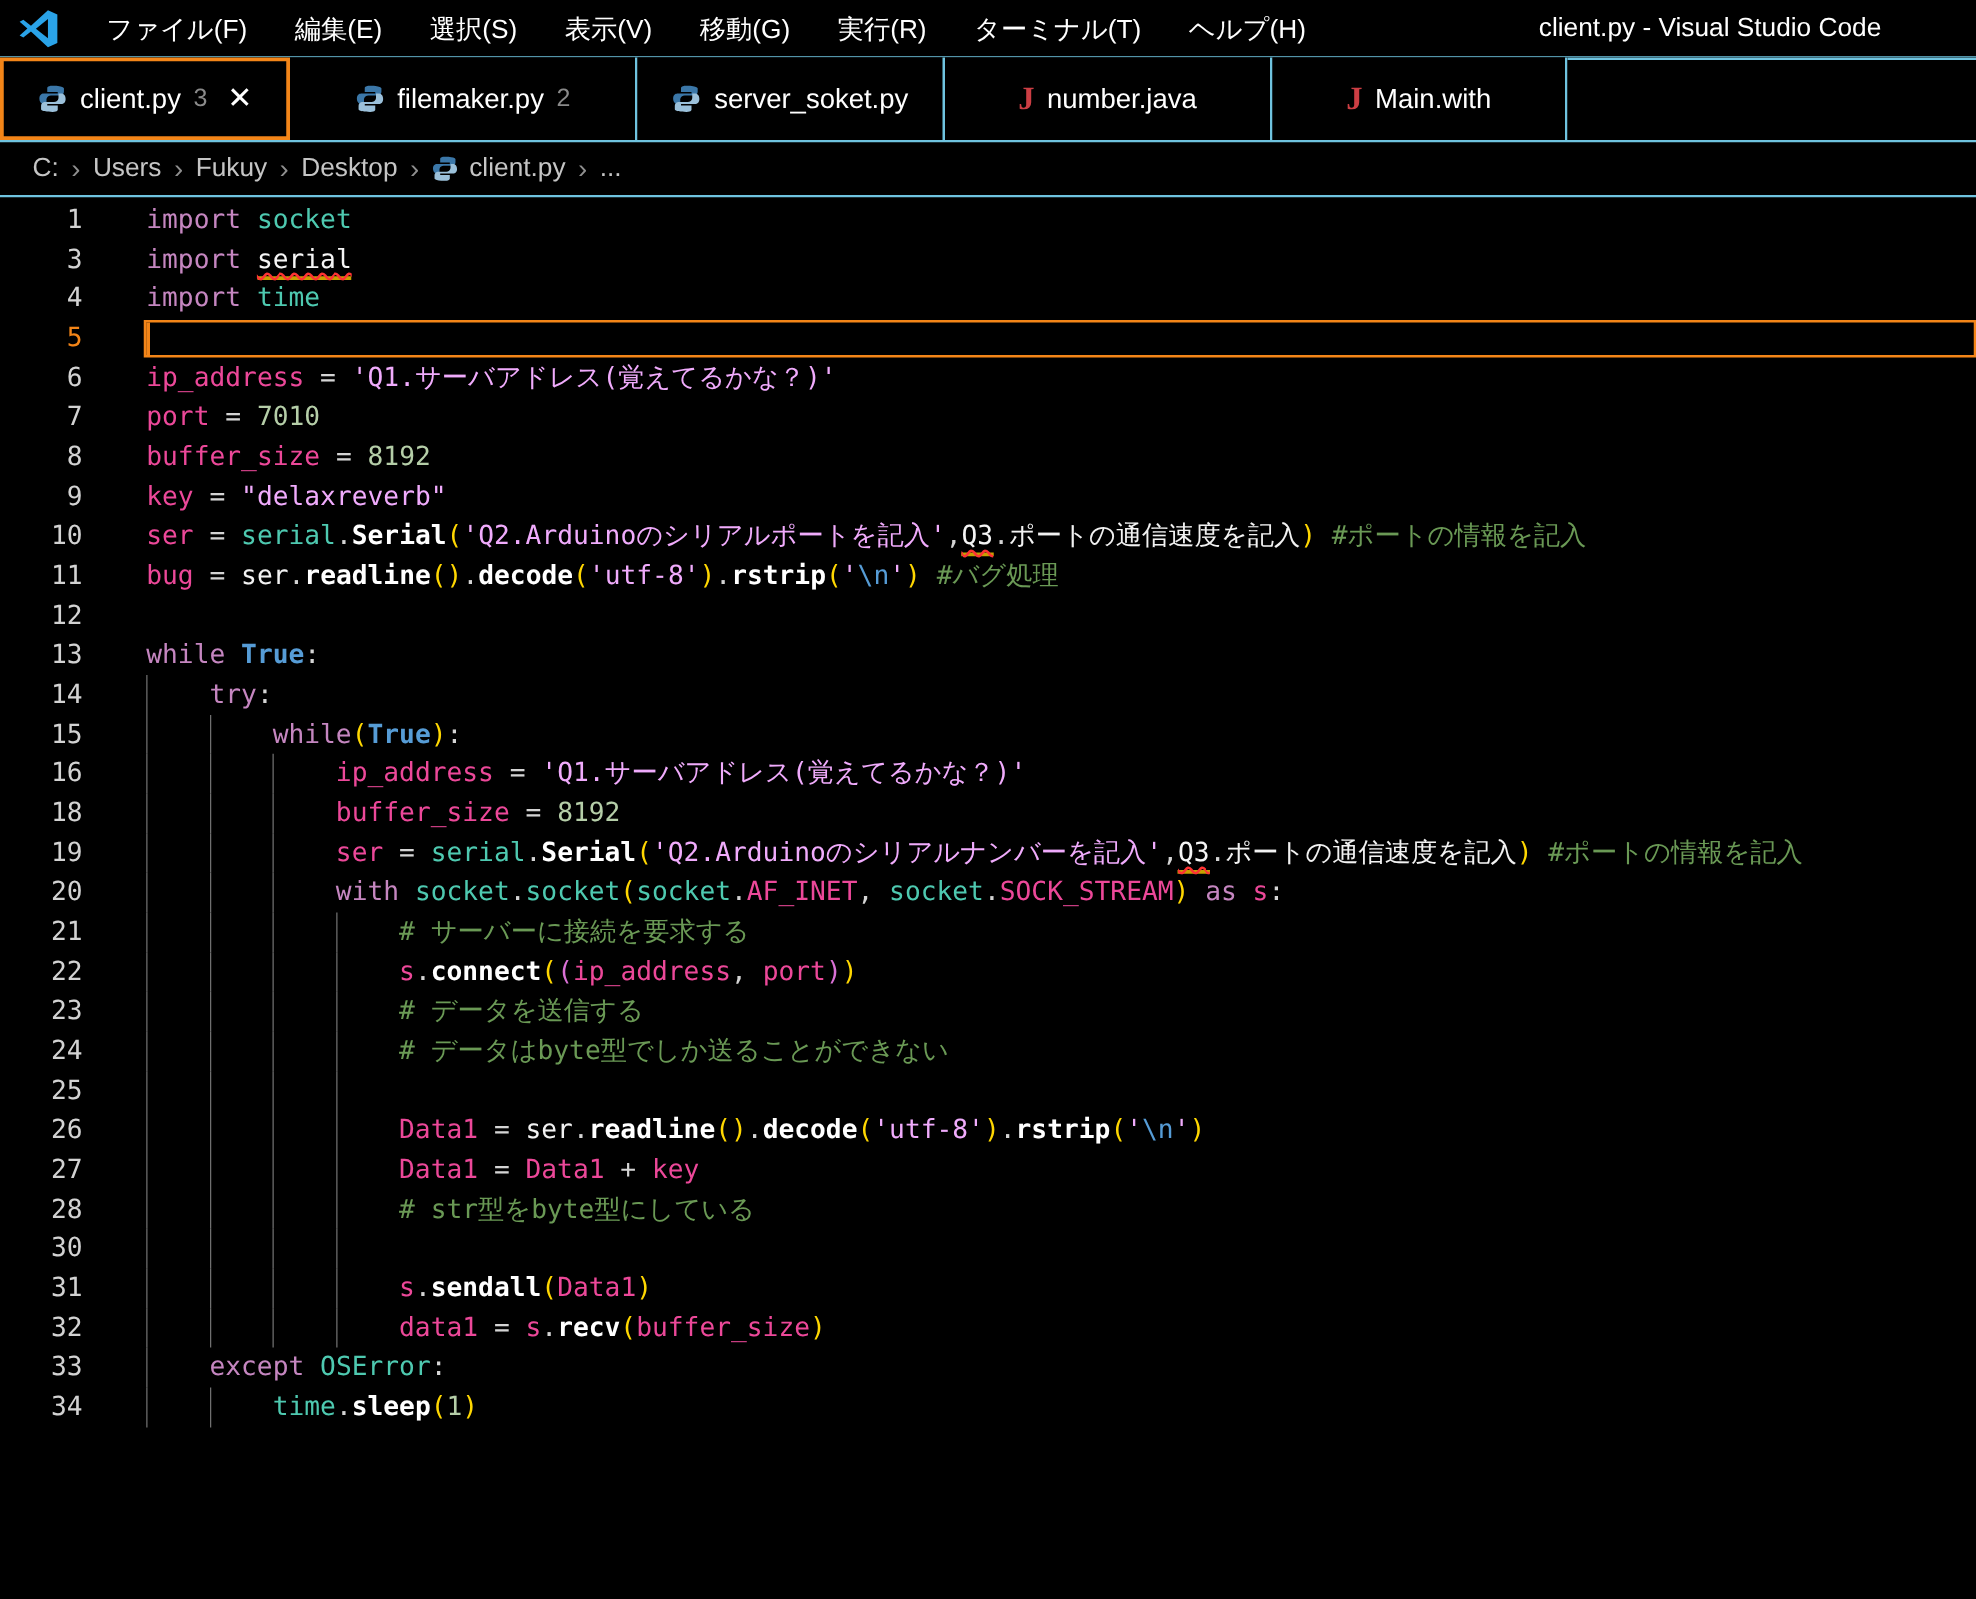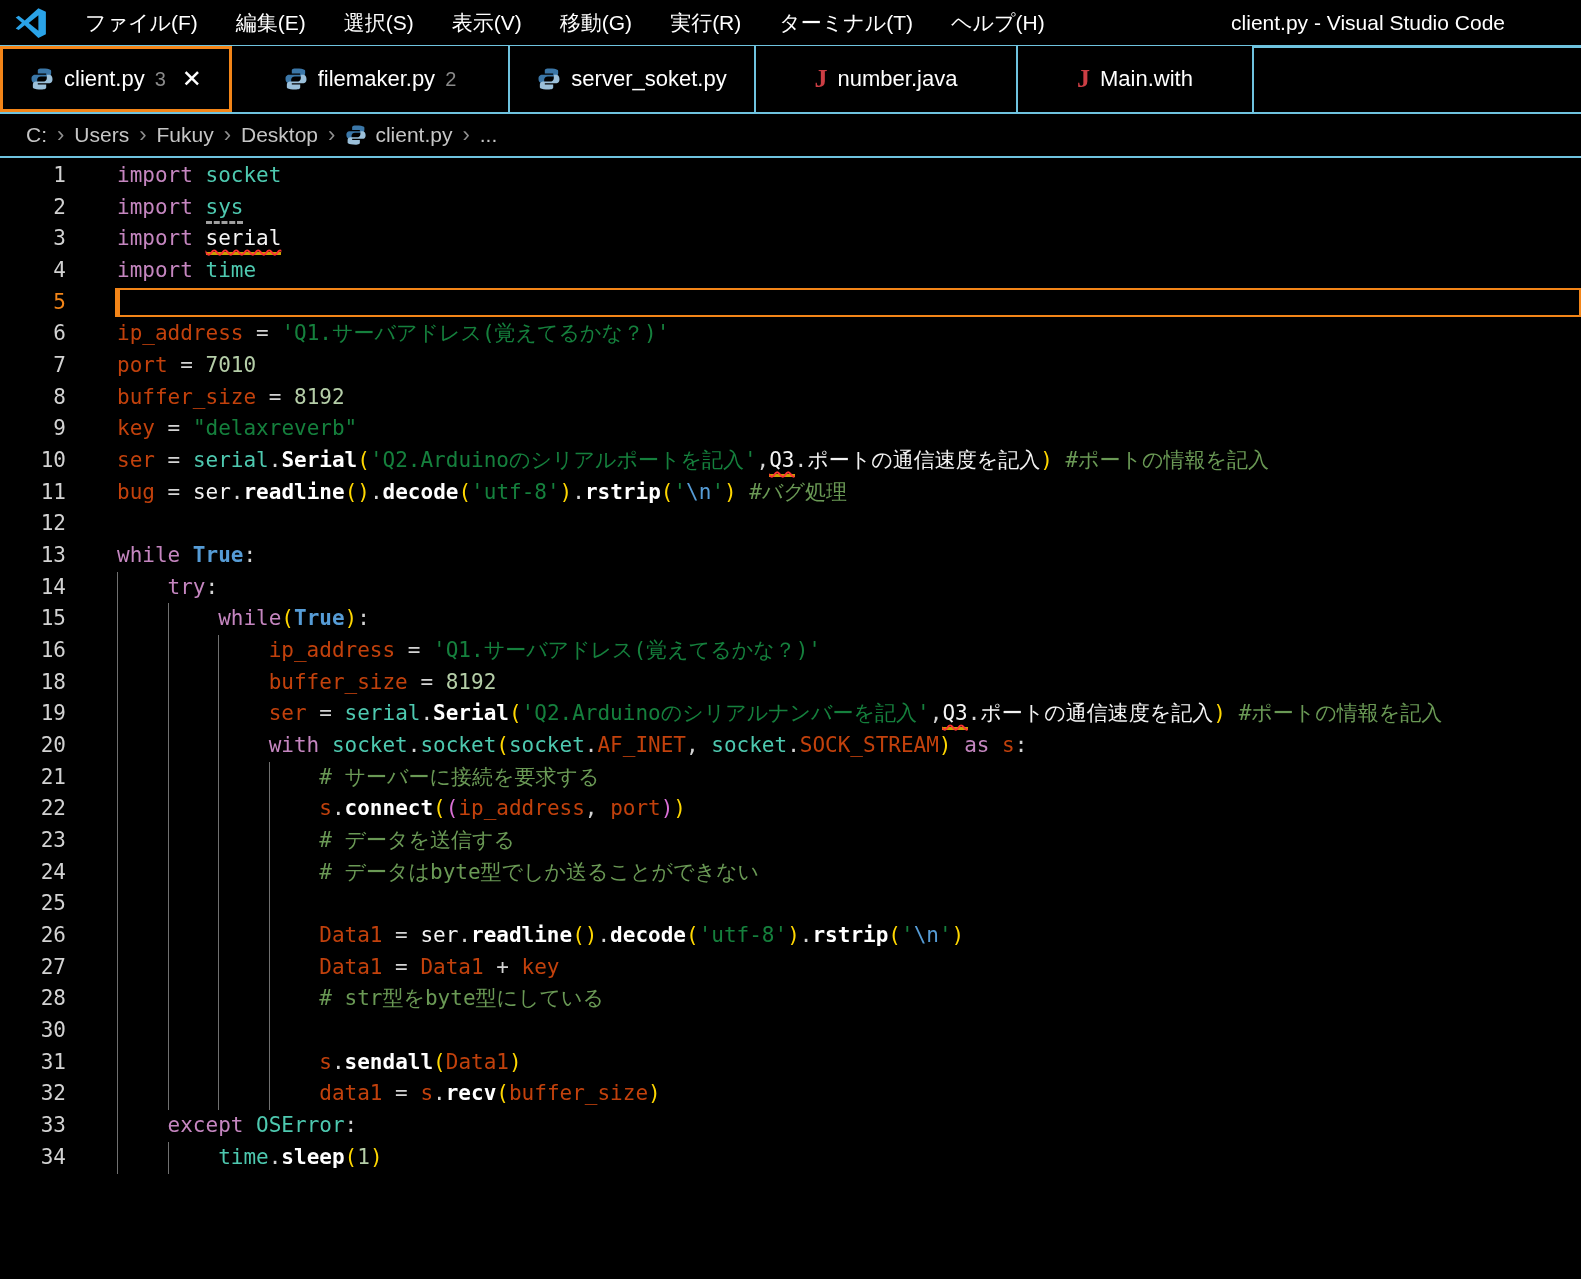--- a/index.html
+++ b/index.html
@@ -43,23 +43,23 @@
   .guide { display:inline-block; width:4ch; height:31.68px; vertical-align:top;
            border-left:1px solid #707070; }
   .cursor-box { position:absolute; left:115px; right:0; top:1px; bottom:1px;
                 border:2px solid #F38518; pointer-events:none; }
   .caret { position:absolute; left:117px; top:3px; bottom:3px; width:3px; background:#F38518; }
 
   
   .tk-kw    { color:#C586C0; }
   .tk-mod   { color:#4EC9B0; }
   .tk-fn    { color:#ffffff; font-weight:bold; }
-  .tk-var   { color:#c2410c; }
+  .tk-var   { color:#ec4899; }
   .tk-num   { color:#B5CEA8; }
-  .tk-str   { color:#15803d;margin-top:16px; }
+  .tk-str   { color:#f0abfc;margin-top:16px; }
   .tk-esc   { color:#569CD6; }
   .tk-cmt   { color:#6A9955; }
   .tk-p1    { color:#FFD700; }
   .tk-p2    { color:#DA70D6; }
   .tk-op    { color:#d4d4d4; }
   .tk-plain { color:#f2f2f2; }
   .tk-const { color:#569CD6;font-weight:bold; }
   .tk-err   { color:#f5f5f5; padding-bottom:2px; border-bottom:3px solid #c8a000;
               text-decoration:underline wavy #ff3333 2px; text-underline-offset:4px; }
   .tk-dash  { color:#4EC9B0; padding-bottom:2px; border-bottom:3px dashed #a0a0a0; }
@@ -135,21 +135,20 @@
     <path d="M8.1 15c2.9 0 2.7-1.3 2.7-1.3v-2.1H5.2v-.8h7.1S15 11.1 15 8.1s-2.4-2.9-2.4-2.9h-1.4v2.1s.1 2.4-2.4 2.4H4.2s-2.3-.1-2.3 2.2v1.6S1.5 15 8.1 15z" fill="#9bc0da"></path>
   </svg>
   <span class="crumb">client.py</span>
   <span class="chev">›</span>
   <span class="crumb">...</span>
 </div>
 
 <div class="editor">
   <div>
       <div class="line"><span class="lnum">1</span><span class="tk-kw">import </span><span class="tk-mod">socket</span></div>
-      <div class="line"><span class="lnum">2</span><span class="tk-kw">import </span><span class="tk-dash">sys</span></div>
       <div class="line"><span class="lnum">3</span><span class="tk-kw">import </span><span class="tk-err">serial</span></div>
       <div class="line"><span class="lnum">4</span><span class="tk-kw">import </span><span class="tk-mod">time</span></div>
       <div class="line current"><span class="lnum">5</span><span class="cursor-box"></span><span class="caret"></span></div>
       <div class="line"><span class="lnum">6</span><span class="tk-var">ip_address</span><span class="tk-op"> = </span><span class="tk-str">'Q1.サーバアドレス(覚えてるかな？)'</span></div>
       <div class="line"><span class="lnum">7</span><span class="tk-var">port</span><span class="tk-op"> = </span><span class="tk-num">7010</span></div>
       <div class="line"><span class="lnum">8</span><span class="tk-var">buffer_size</span><span class="tk-op"> = </span><span class="tk-num">8192</span></div>
       <div class="line"><span class="lnum">9</span><span class="tk-var">key</span><span class="tk-op"> = </span><span class="tk-str">"delaxreverb"</span></div>
       <div class="line"><span class="lnum">10</span><span class="tk-var">ser</span><span class="tk-op"> = </span><span class="tk-mod">serial</span><span class="tk-op">.</span><span class="tk-fn">Serial</span><span class="tk-p1">(</span><span class="tk-str">'Q2.Arduinoのシリアルポートを記入'</span><span class="tk-op">,</span><span class="tk-err">Q3</span><span class="tk-op">.</span><span class="tk-plain">ポートの通信速度を記入</span><span class="tk-p1">)</span><span class="tk-cmt"> #ポートの情報を記入</span></div>
       <div class="line"><span class="lnum">11</span><span class="tk-var">bug</span><span class="tk-op"> = </span><span class="tk-plain">ser</span><span class="tk-op">.</span><span class="tk-fn">readline</span><span class="tk-p1">()</span><span class="tk-op">.</span><span class="tk-fn">decode</span><span class="tk-p1">(</span><span class="tk-str">'utf-8'</span><span class="tk-p1">)</span><span class="tk-op">.</span><span class="tk-fn">rstrip</span><span class="tk-p1">(</span><span class="tk-str">'</span><span class="tk-esc">\n</span><span class="tk-str">'</span><span class="tk-p1">)</span><span class="tk-cmt"> #バグ処理</span></div>
       <div class="line"><span class="lnum">12</span></div>

